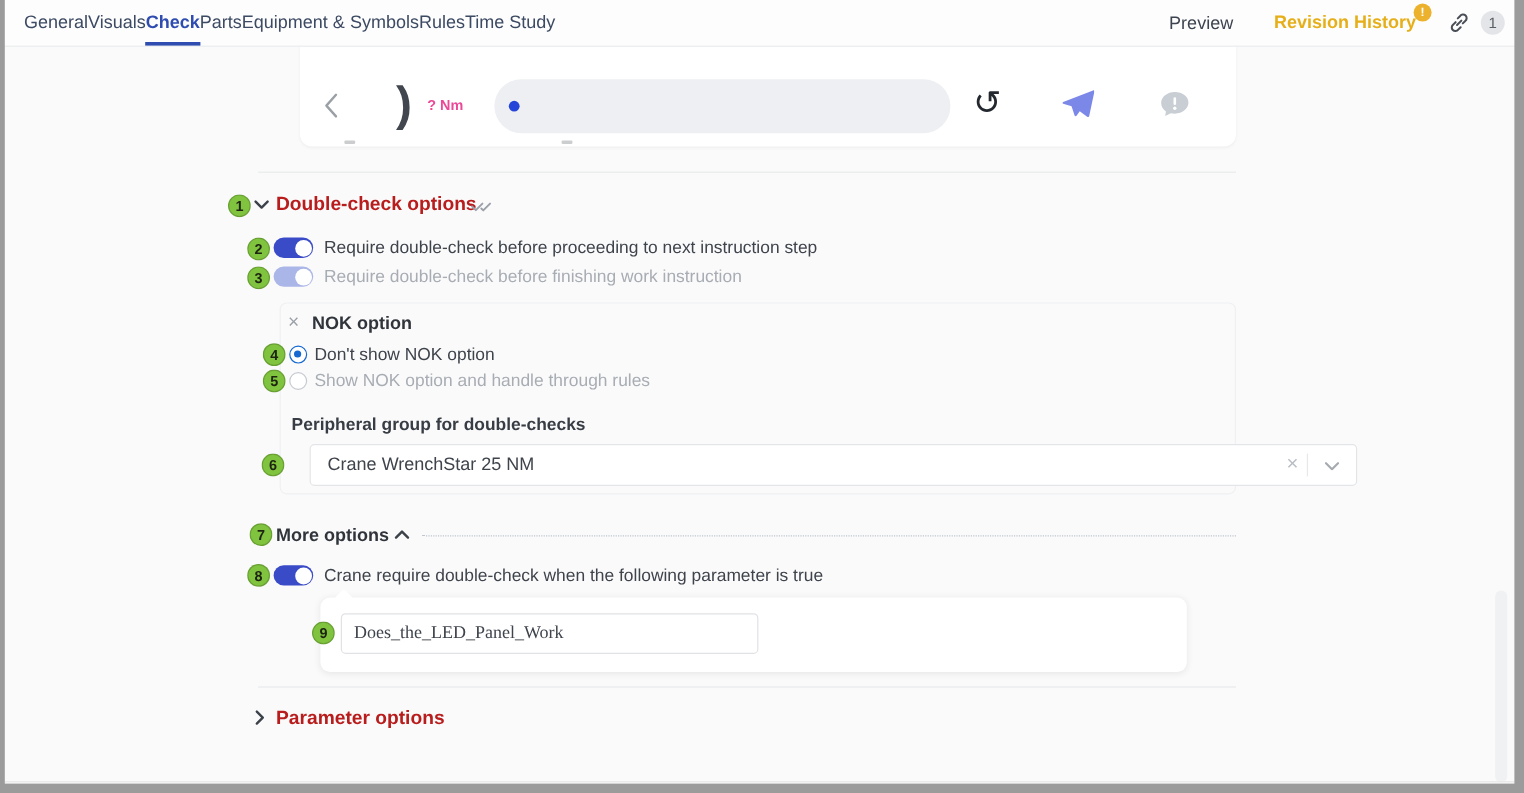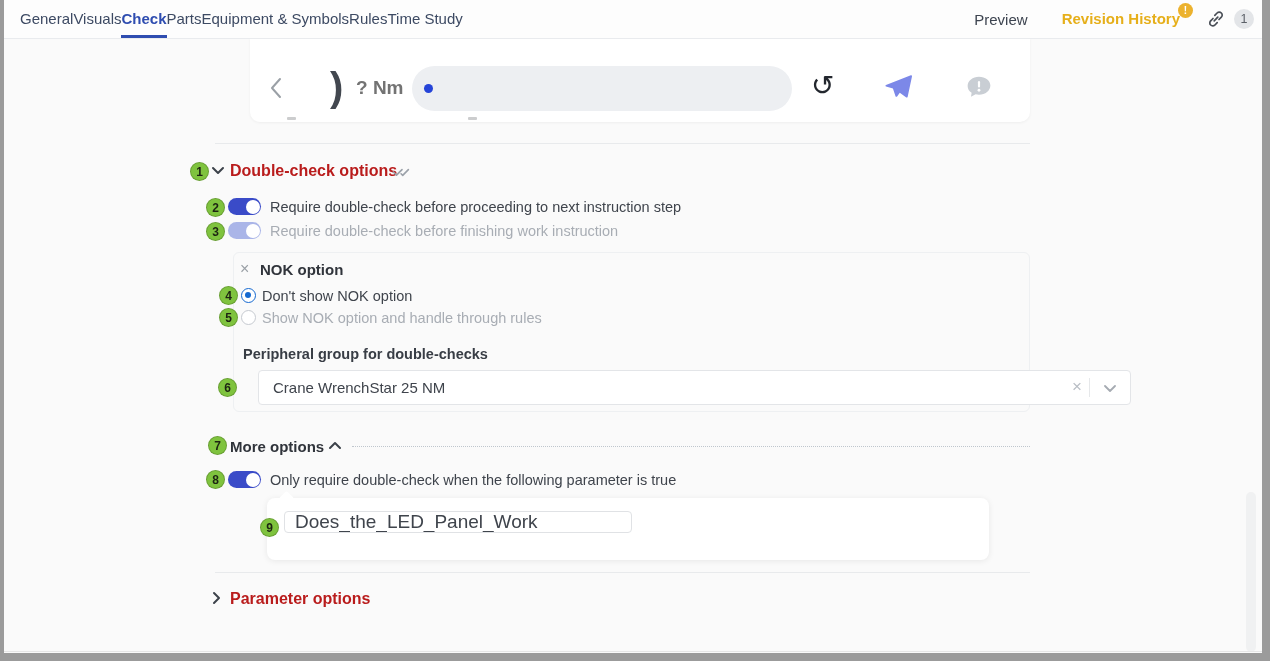--- a/index.html
+++ b/index.html
@@ -23,21 +23,21 @@
              align-items:center;justify-content:center;}
   .link-icon{margin-left:26px;display:flex;align-items:center;}
   .count-pill{margin-left:8px;width:20px;height:20px;border-radius:50%;background:#e3e5e8;
               color:#5b6067;font-size:12.5px;display:flex;align-items:center;justify-content:center;}
 
   
   .toolcard{position:absolute;left:250px;top:38px;width:780px;height:84px;background:#fff;
             border-radius:0 0 10px 10px;box-shadow:0 1px 3px rgba(0,0,0,.05);z-index:2;overflow:hidden;}
   .chev-left{position:absolute;left:20px;top:39px;}
   .paren{position:absolute;left:80px;top:26px;font-size:40px;font-weight:600;color:#42474f;line-height:46px;}
-  .unit{position:absolute;left:106px;top:39px;font-size:19px;font-weight:600;color:#737373;line-height:22px;}
+  .unit{position:absolute;left:106px;top:39px;font-size:12px;font-weight:600;color:#ec4899;line-height:22px;}
   .torque-pill{position:absolute;left:162px;top:28px;width:380px;height:45px;border-radius:22.5px;
                background:#edeff2;}
   .blue-dot{position:absolute;left:12px;top:18px;width:9px;height:9px;border-radius:50%;background:#2544d8;}
   .undo{position:absolute;left:561px;top:33px;font-size:28px;line-height:30px;color:#23272e;}
   .send{position:absolute;left:634px;top:35px;}
   .bubble{position:absolute;left:716px;top:36px;}
   .clip-mark{position:absolute;width:9px;height:3px;background:#cccdce;border-radius:1px;}
 
   
   .divider{position:absolute;left:215px;width:815px;height:1px;background:#e8eaec;}
@@ -63,23 +63,23 @@
   .select .val{position:absolute;left:14px;top:0;height:33px;display:flex;align-items:center;
                font-size:15px;color:#3f444c;}
   .select .clear{position:absolute;right:48px;top:6px;font-size:17px;color:#b9bec5;line-height:20px;cursor:pointer;}
   .select .vsep{position:absolute;right:40px;top:7px;width:1px;height:19px;background:#e6e8ea;}
   .select .chev{position:absolute;right:14px;top:14px;}
   .dotted{position:absolute;left:352px;top:446px;width:678px;border-top:1px dotted #bfc6cd;}
   .param-card{position:absolute;left:267px;top:498px;width:722px;height:62px;background:#fff;
               border-radius:8px;box-shadow:0 1px 6px rgba(0,0,0,.08);}
   .param-card::before{content:"";position:absolute;left:14px;top:-5px;width:11px;height:11px;background:#fff;
               transform:rotate(45deg);border-radius:2px;}
-  .param-input{position:absolute;left:284px;top:511px;width:348px;height:22px;box-sizing:border-box;
-               border:1px solid #e0e2e5;border-radius:4px;padding:0 10px;font-size:19px;color:#3f444c;
-               font-family:Liberation Sans, sans-serif;background:#fff;z-index:3;}
+  .param-input{position:absolute;left:284px;top:511px;width:348px;height:34px;box-sizing:border-box;
+               border:1px solid #e0e2e5;border-radius:4px;padding:0 10px;font-size:15px;color:#3f444c;
+               font-family:Liberation Serif, serif;background:#fff;z-index:3;}
 
   
   .edge-left{position:absolute;left:0;top:0;width:4px;height:661px;background:#9b9b9b;z-index:9;}
   .edge-right{position:absolute;left:1262px;top:0;width:8px;height:661px;background:#9b9b9b;z-index:9;}
   .edge-bottom{position:absolute;left:0;top:653px;width:1270px;height:8px;background:#9b9b9b;z-index:9;}
   .bottom-line{position:absolute;left:4px;top:651px;width:1258px;height:1px;background:#e6e6e6;z-index:8;}
   .inner-thumb{position:absolute;left:1246px;top:492px;width:10px;height:160px;background:#f0f1f2;
                border-radius:5px;z-index:3;}
   svg{display:block;}
 </style>
@@ -205,21 +205,21 @@
     <svg viewBox="0 0 14 9" width="14" height="9" fill="none" stroke="#3c424a" stroke-width="2" stroke-linecap="round" stroke-linejoin="round">
         <path d="M2 7l5-5 5 5"></path>
       </svg>
   </span>
   <div class="dotted"></div>
 
   <span class="marker" style="left:206px;top:470px;">8</span>
   <span class="toggle" style="left:228px;top:471px;">
       <span class="knob"></span>
     </span>
-  <span class="lbl" style="left:270px;top:472px;">Only require double-check when the following parameter is true</span>
+  <span class="lbl" style="left:270px;top:472px;">Crane require double-check when the following parameter is true</span>
 
   <div class="param-card"></div>
   <span class="marker" style="left:260px;top:518px;">9</span>
   <input class="param-input" type="text" value="Does_the_LED_Panel_Work" style="">
 
   <div class="divider" style="top:572px;"></div>
   <span class="abs" style="left:212px;top:591px;">
     <svg viewBox="0 0 9 14" width="9" height="14" fill="none" stroke="#3c424a" stroke-width="2" stroke-linecap="round" stroke-linejoin="round">
         <path d="M2 2l5 5-5 5"></path>
       </svg>

